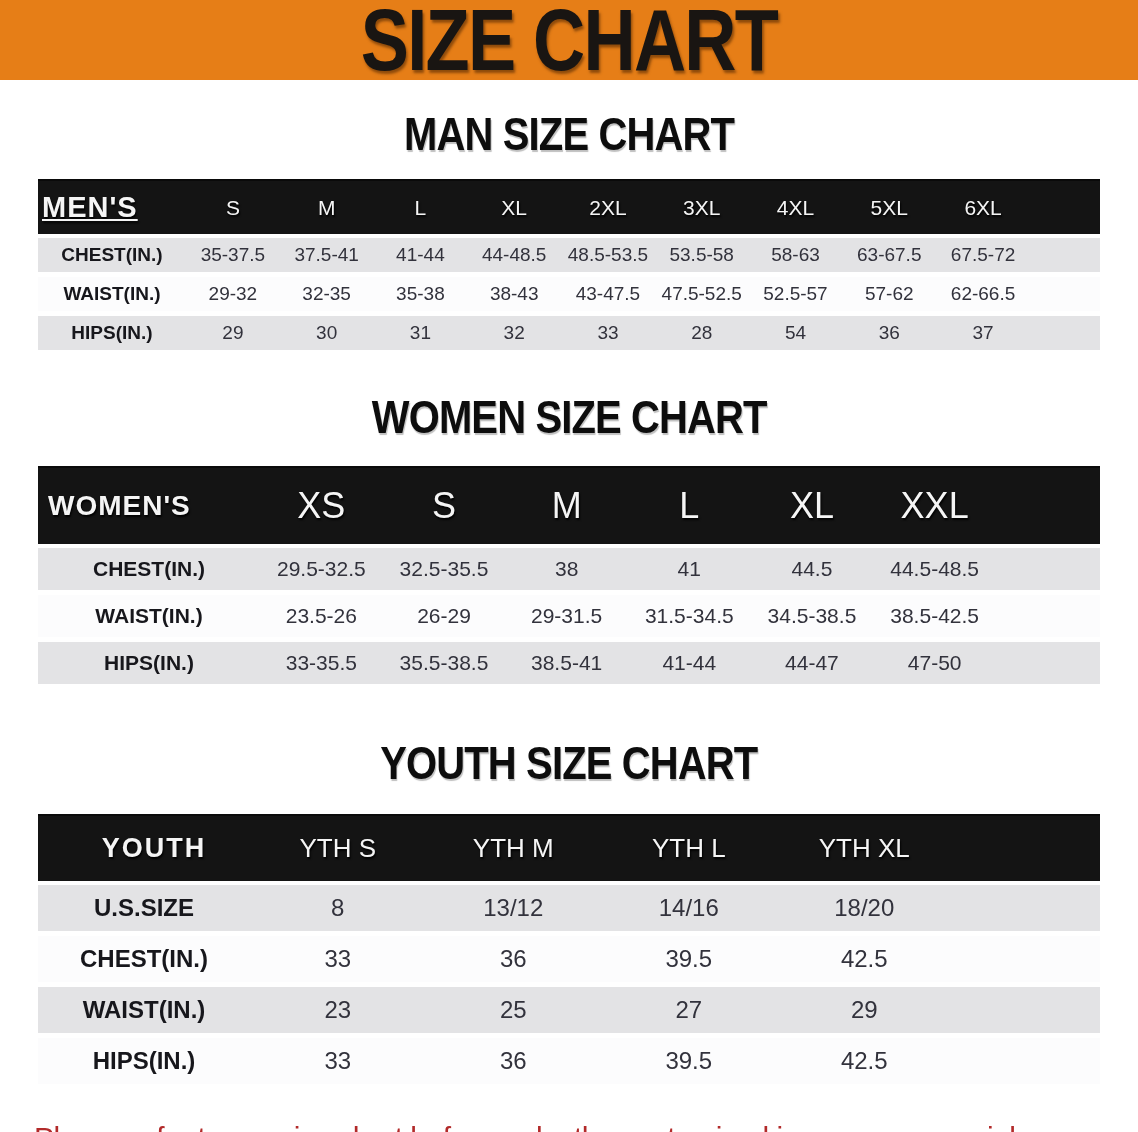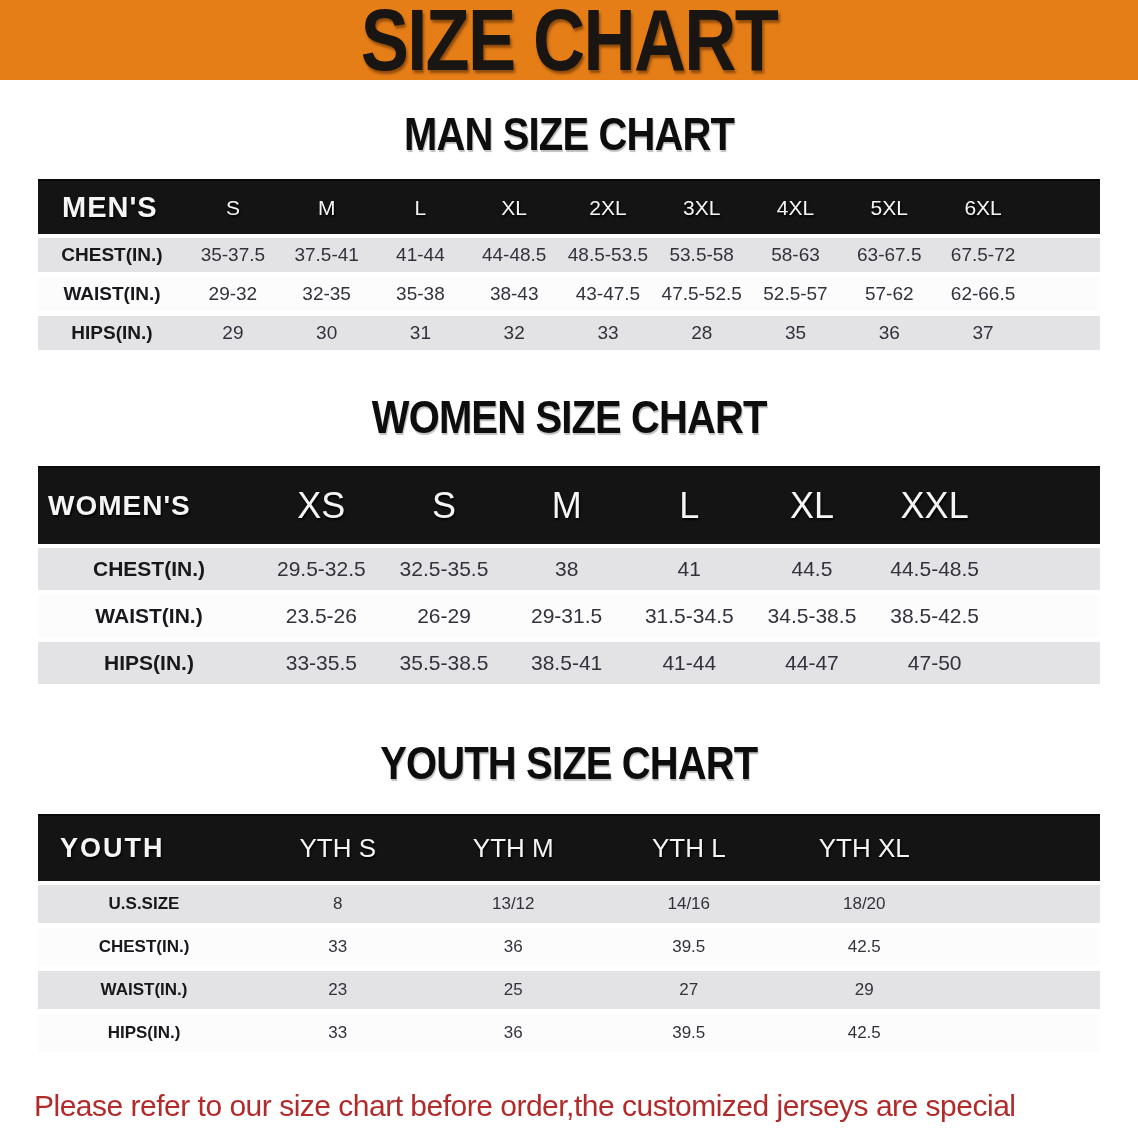--- a/index.html
+++ b/index.html
@@ -82,36 +82,36 @@
     white-space: nowrap;
   }
   tbody td {
     text-align: center;
     color: #32323c;
     white-space: nowrap;
   }
 
   
   .t-men thead th { font-size: 21px; padding: 10px 2px; }
-  .t-men thead th.lbl { font-size: 29px; padding-left: 24px; }
+  .t-men thead th.lbl { font-size: 29px; padding-left: 4px; text-decoration: underline; }
   .t-men tbody th, .t-men tbody td { font-size: 19px; padding: 6px 2px; }
   .t-men th.lbl { width: 148px; }
   .t-men .sp { width: 70px; }
 
   
   .t-women thead th { font-size: 36px; padding: 17px 2px; }
   .t-women thead th.lbl { font-size: 28px; padding-left: 10px; }
   .t-women tbody th, .t-women tbody td { font-size: 21px; padding: 9px 2px; }
   .t-women th.lbl { width: 222px; }
   .t-women .sp { width: 104px; }
 
   
   .t-youth thead th { font-size: 26px; padding: 17px 2px; }
-  .t-youth thead th.lbl { font-size: 27px; padding-left: 22px; letter-spacing: 2px; }
-  .t-youth tbody th, .t-youth tbody td { font-size: 17px; padding: 9px 2px; }
+  .t-youth thead th.lbl { font-size: 27px; padding-left: 22px; letter-spacing: 2px; text-align: center; }
+  .t-youth tbody th, .t-youth tbody td { font-size: 24px; padding: 9px 2px; }
   .t-youth th.lbl { width: 212px; }
   .t-youth .sp { width: 148px; }
 
   
   .disclaimer {
     margin: 26px 0 0;
     padding: 0 34px;
     color: var(--disclaimer-color, #B22A2A);
     font-size: 30px;
     line-height: 1.55;
@@ -173,21 +173,21 @@
             <td class="sp"></td>
           </tr>
           <tr>
             <th class="lbl">HIPS(IN.)</th>
             <td>29</td>
             <td>30</td>
             <td>31</td>
             <td>32</td>
             <td>33</td>
             <td>28</td>
-            <td>35</td>
+            <td>54</td>
             <td>36</td>
             <td>37</td>
             <td class="sp"></td>
           </tr>
         </tbody>
     </table>
   </section>
 
   <section class="sec-women">
     <h2 class="section-heading"><span>WOMEN SIZE CHART</span></h2>

